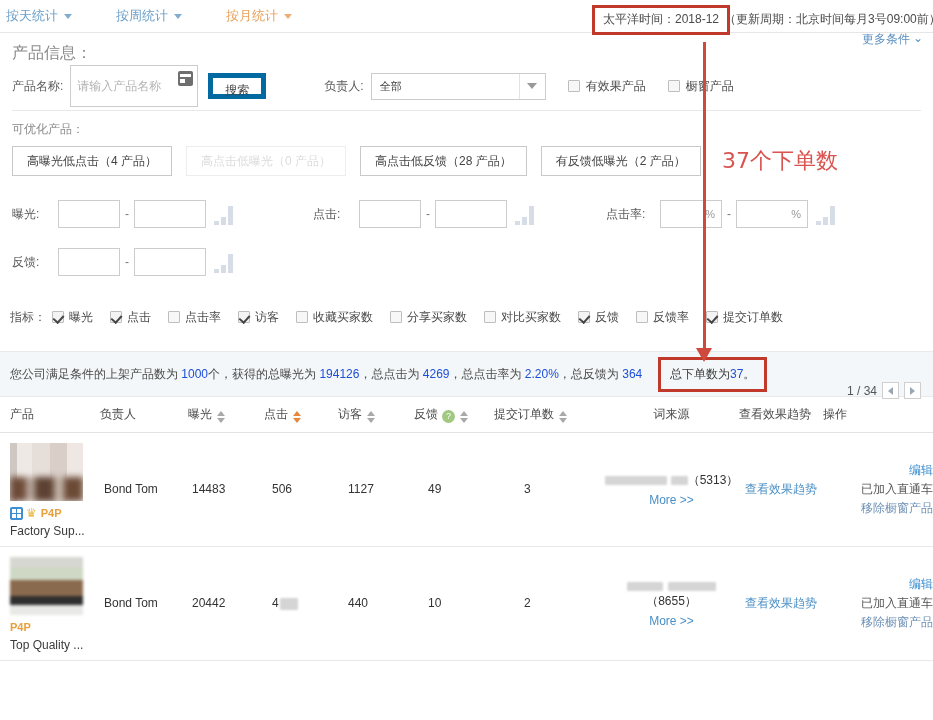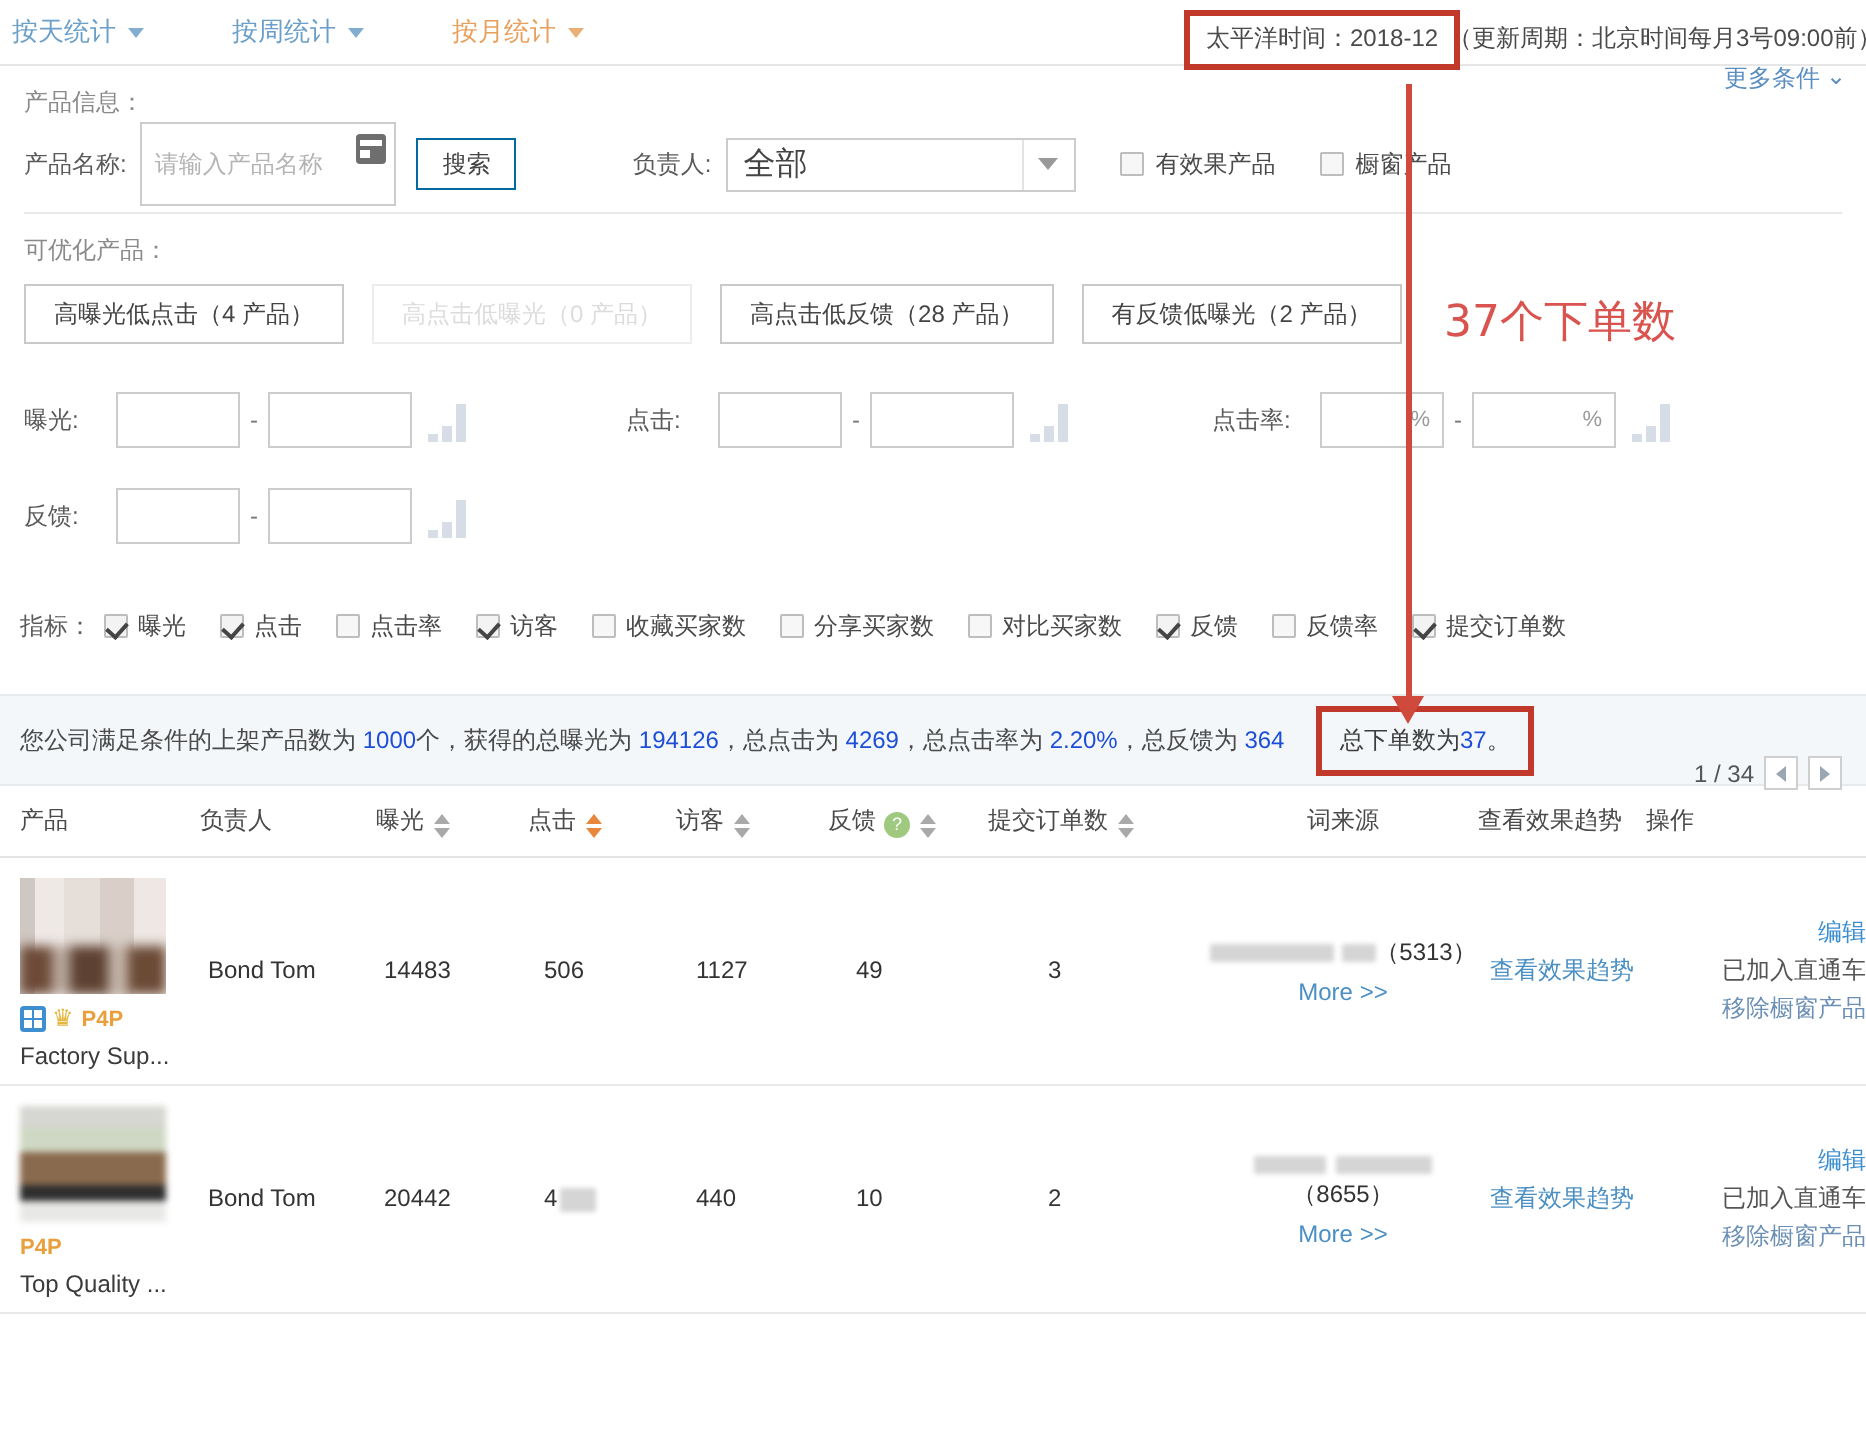--- a/index.html
+++ b/index.html
@@ -52,21 +52,21 @@
   }
   .datebox .hl {
     border:3px solid #c0392b;
     padding:3px 8px 4px 8px;
     display:inline-block;
   }
   .datebox .after { margin-left:-6px; }
 
   
   .panel { padding: 10px 12px 0 12px; position:relative; }
-  .panel-label { color:#8a8a8a; font-size:12px; margin-bottom:9px; }
+  .panel-label { color:#8a8a8a; font-size:16px; margin-bottom:9px; }
 
   .row1 { display:flex; align-items:center; height:26px; }
   .lbl { color:#5a5a5a; font-size:12px; margin-right:7px; white-space:nowrap; }
   .txtinput {
     width:128px; height:42px;
     border:1px solid #ccc;
     background:#fff;
     position:relative;
     display:flex; align-items:center;
     padding:0 6px;
@@ -85,33 +85,33 @@
     background:#fff;
     box-shadow:0 0 0 0 #fff;
   }
   .kbd-icon::after{
     content:""; position:absolute; left:2px; top:8px;
     width:5px;height:4px;background:#fff;
   }
   .btn-search {
     margin-left:10px;
     height:26px; padding:0 12px;
-    border:1px solid #0369a1;
+    border:5px solid #0369a1;
     background:#fff;
     font-size:12px; color:#444;
     line-height:24px;
     cursor:pointer;
   }
   .select {
     width:175px; height:27px;
     border:1px solid #ccc;
     background:#fff;
     display:flex; align-items:center;
     padding:0 8px;
-    font-size:16px; color:#444;
+    font-size:11px; color:#444;
     position:relative;
     cursor:pointer;
   }
   .select .arrowbox{
     position:absolute; right:0; top:0; bottom:0;
     width:26px; border-left:1px solid #e3e3e3;
     display:flex;align-items:center;justify-content:center;
   }
   .select .arrow{
     width:0;height:0;

